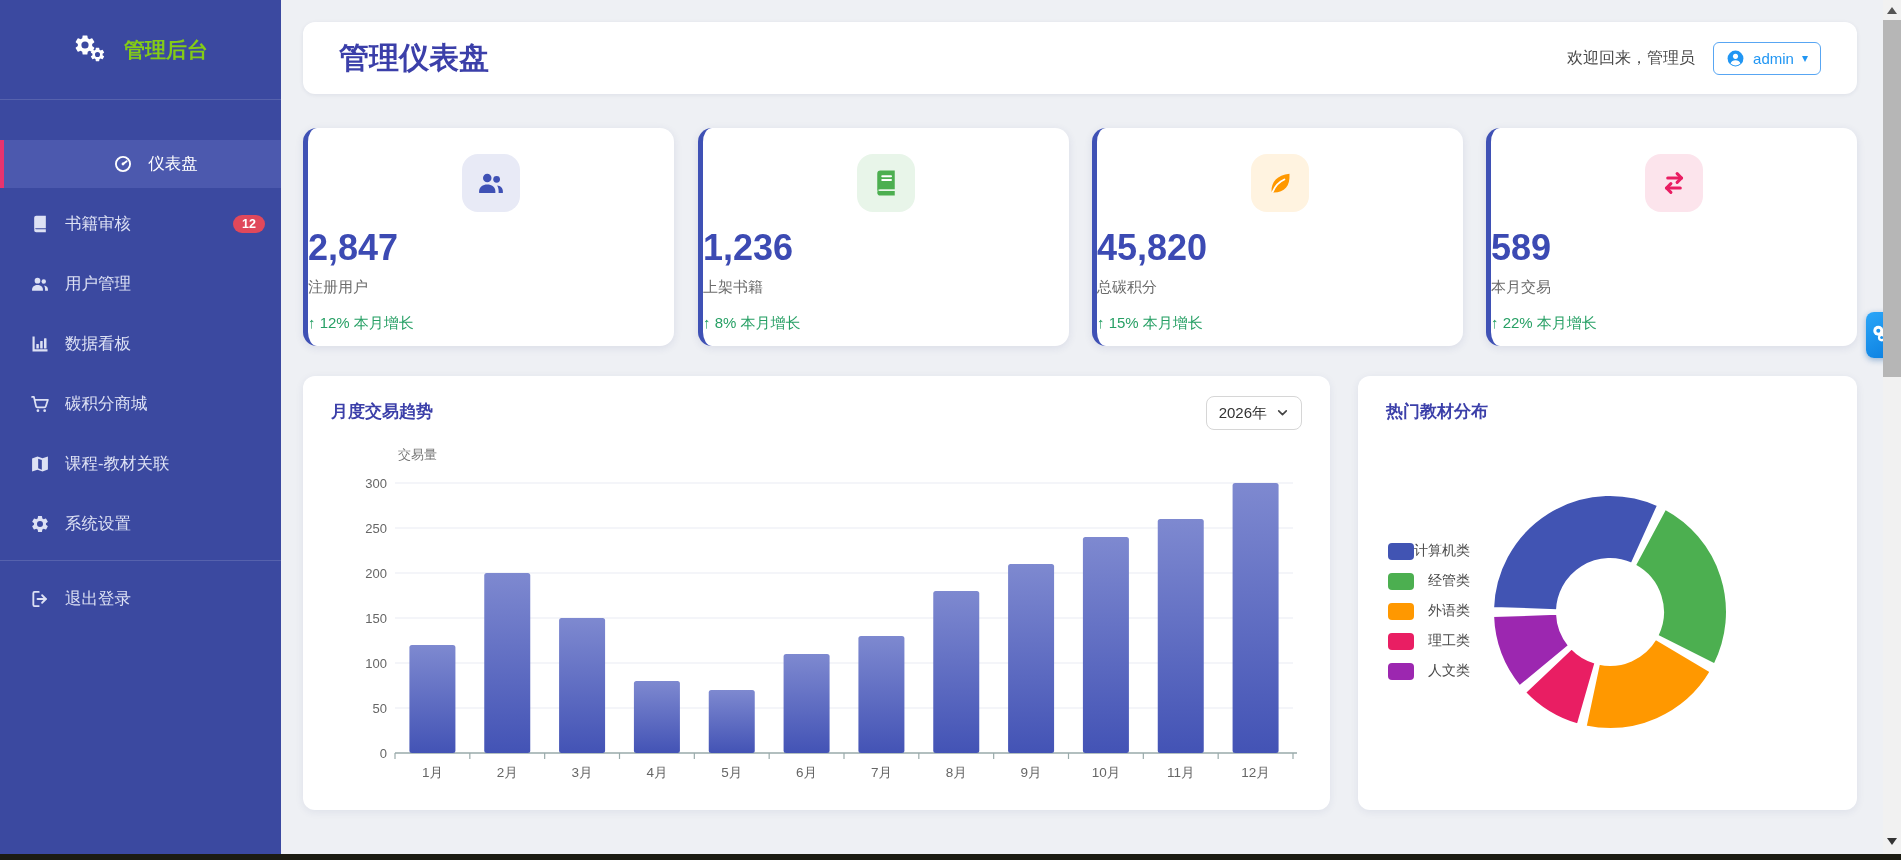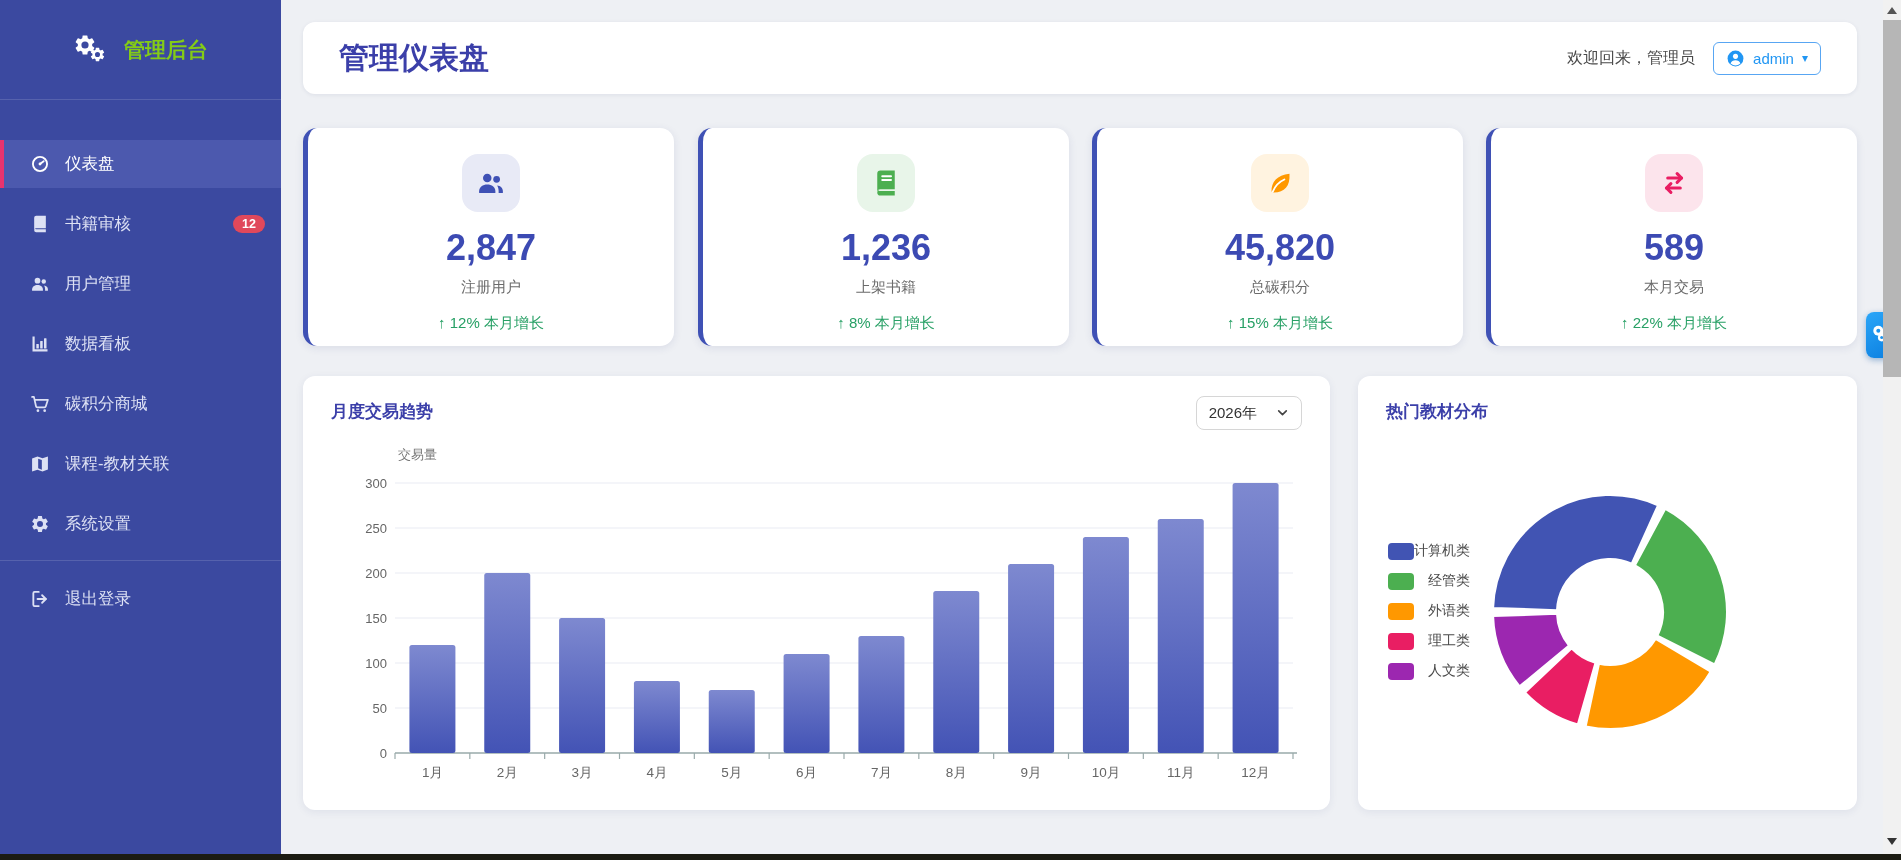--- a/index.html
+++ b/index.html
@@ -11,54 +11,54 @@
   .sidebar{position:absolute;left:0;top:0;width:281px;height:854px;background:#3b49a0;}
   .logo{height:99px;display:flex;align-items:center;justify-content:center;gap:13px;
         border-bottom:1px solid rgba(255,255,255,.14);color:#84cc16;font-size:21px;font-weight:bold;}
   .logo-gears{position:relative;width:38px;height:34px;color:#fff;}
   .logo-gears .g1{position:absolute;left:0;top:0;width:24px;height:24px;}
   .logo-gears .g2{position:absolute;left:16px;top:13px;width:17px;height:17px;}
   .menu{padding-top:40px;}
   .item{height:48px;margin-bottom:12px;display:flex;align-items:center;gap:15px;
         padding-left:30px;font-size:16.5px;color:#dde1f4;cursor:pointer;}
   .item .mi{width:20px;height:20px;flex:0 0 20px;display:flex;}
-  .item.active{background:#4c59ae;border-left:4px solid #e8336e;padding-left:26px;color:#fff;}
+  .item.active{background:#4c59ae;border-left:4px solid #e8336e;padding-left:26px;color:#fff;justify-content:center;}
   .badge{margin-left:auto;margin-right:16px;background:#e0485b;color:#fff;font-size:12.5px;
          font-weight:bold;padding:3px 9px;border-radius:11px;line-height:1;}
   .logout-wrap{margin-top:10px;border-top:1px solid rgba(255,255,255,.14);padding-top:14px;}
 
   
   .header-card{position:absolute;left:303px;top:22px;width:1554px;height:72px;background:#fff;
         border-radius:12px;box-shadow:0 1px 4px rgba(30,40,90,.08);display:flex;align-items:center;
         padding:0 36px;box-sizing:border-box;}
   .page-title{font-size:30px;font-weight:bold;color:#3b3fa9;margin-right:auto;}
   .welcome{font-size:16px;color:#4a4a4a;margin-right:18px;}
   .user-btn{display:flex;align-items:center;gap:8px;border:1px solid #58a6f3;border-radius:6px;
         padding:6px 12px;color:#2196f3;font-size:15px;background:#fff;cursor:pointer;}
   .user-btn svg{display:block;}
 
   
   .stat-card{position:absolute;top:128px;width:371px;height:218px;background:#fff;border-radius:14px;
-        border-left:5px solid #3f51b5;box-shadow:0 2px 8px rgba(40,50,120,.10);text-align:center;
+        border-left:5px solid #3f51b5;box-shadow:0 2px 8px rgba(40,50,120,.10);
         box-sizing:border-box;}
   .stat-icon{width:58px;height:58px;border-radius:16px;margin:26px auto 0;
         display:flex;align-items:center;justify-content:center;}
   .stat-icon svg{width:30px;height:30px;}
   .stat-value{font-size:36px;font-weight:bold;color:#3c4ab3;margin-top:15px;}
   .stat-label{font-size:15px;color:#6b6b6b;margin-top:9px;}
   .stat-trend{font-size:15px;color:#27a065;margin-top:17px;}
 
   
   .chart-card{position:absolute;top:376px;background:#fff;border-radius:12px;
         box-shadow:0 2px 8px rgba(40,50,120,.08);}
   .bar-card{left:303px;width:1027px;height:434px;}
   .donut-card{left:1358px;width:499px;height:434px;}
   .card-title{position:absolute;left:28px;top:24px;font-size:17px;font-weight:bold;color:#3b3fa9;}
   .year-select{position:absolute;right:28px;top:20px;height:34px;padding:0 12px;display:flex;
-        align-items:center;gap:19px;border:1px solid #d6d6d6;border-radius:8px;font-size:15px;
+        align-items:center;gap:9px;border:1px solid #d6d6d6;border-radius:8px;font-size:15px;
         color:#333;background:#fff;cursor:pointer;box-sizing:border-box;}
   .legend{position:absolute;left:30px;top:166px;}
   .legend-item{display:flex;align-items:center;gap:0;margin-bottom:12px;justify-content:space-between;}
   .legend-swatch{width:26px;height:17px;border-radius:4px;flex:0 0 26px;}
   .legend-label{font-size:14px;color:#4a4a4a;}
 
   
   .float-btn{position:absolute;left:1866px;top:312px;width:29px;height:46px;border-radius:8px;
         background:linear-gradient(150deg,#2ba6f8,#0b7fe0);display:flex;align-items:center;
         justify-content:center;box-shadow:0 2px 6px rgba(0,80,160,.4);cursor:pointer;}

